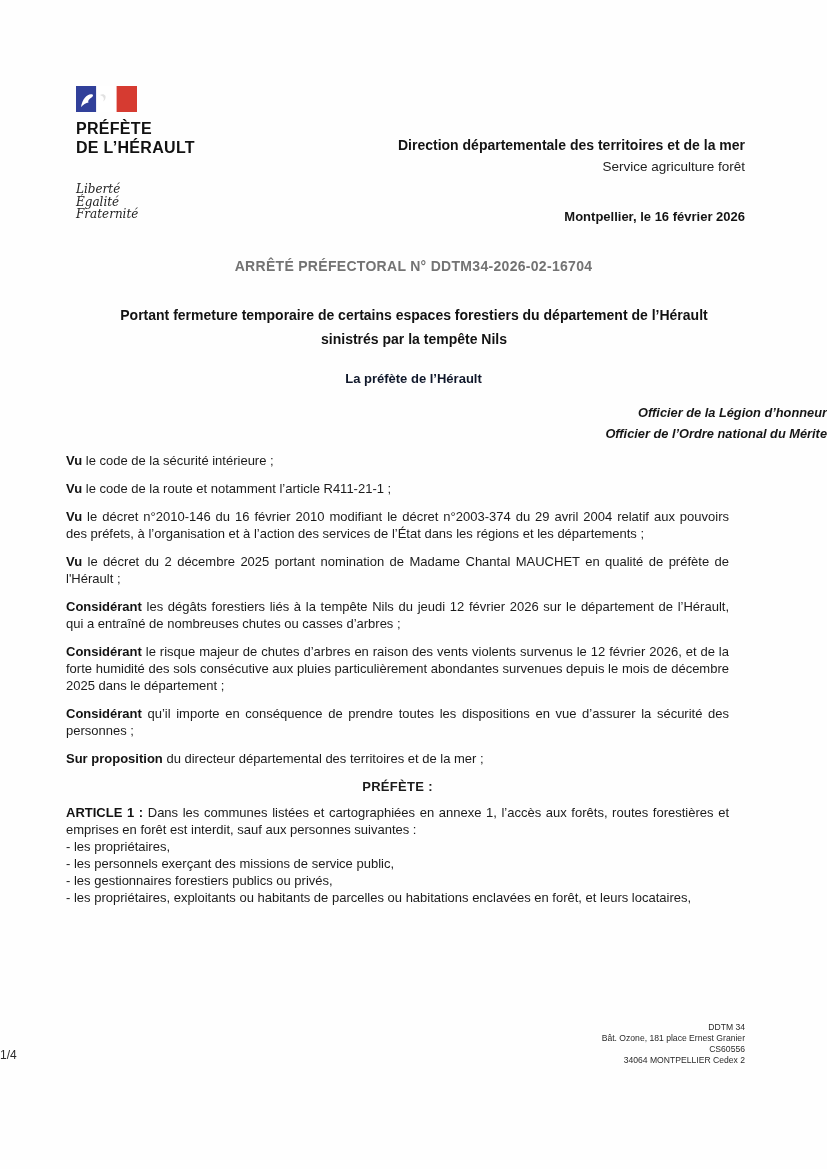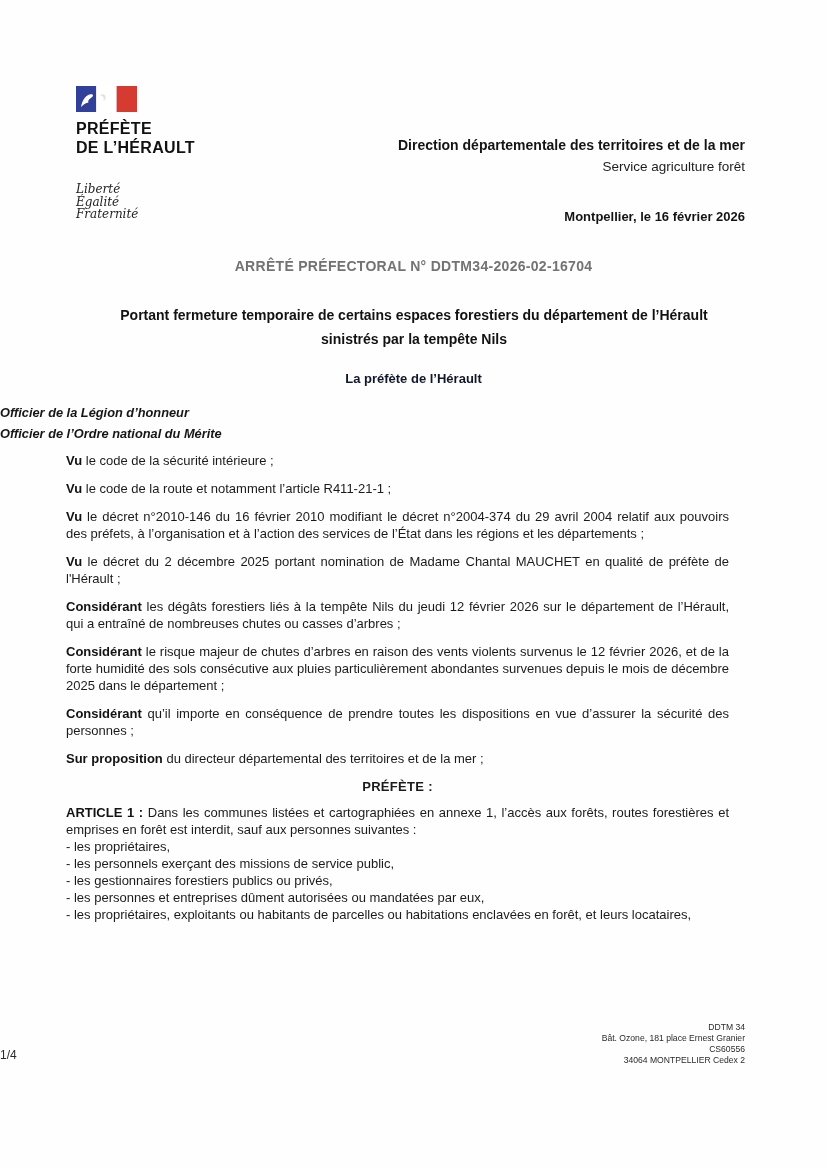--- a/index.html
+++ b/index.html
@@ -25,21 +25,21 @@
   .header-right { position:absolute; right:82px; top:104px; text-align:right;margin-top:31px; }
   .header-right .direction { font-weight:700; font-size:14px; line-height:21px; color:#141414; }
   .header-right .service { font-size:13.5px; line-height:21px; color:#1d1d1d; }
 
   .dateline { position:absolute; right:82px; top:209px; font-weight:700; font-size:13px; color:#141414; }
 
   
   .doc-title { position:absolute; left:0; right:0; top:258px; text-align:center; font-weight:700; font-size:14px; letter-spacing:.3px; color:#737373; }
   .doc-subtitle { position:absolute; left:94px; width:640px; top:303px; text-align:center; font-weight:700; font-size:14px; line-height:24px; color:#121212; }
   .authority { position:absolute; left:0; right:0; top:371px; text-align:center; font-weight:700; font-size:13px; color:#0f172a; }
-  .honors { position:absolute; left:0; right:0; top:402px; text-align:left; font-weight:700; font-style:italic; font-size:12.8px; line-height:21px; color:#161616; }
+  .honors { position:absolute; left:0; right:0; top:402px; text-align:right; font-weight:700; font-style:italic; font-size:12.8px; line-height:21px; color:#161616; }
 
   
   .body { position:absolute; left:66px; top:452px; width:663px; font-size:13px; line-height:17px; text-align:justify; color:#1b1b1b; }
   .body p.par { margin:0 0 11px 0; }
   .body b { font-weight:700; color:#121212; }
   .arrete-heading { text-align:center; font-weight:700; font-size:13px; margin:3px 0 9px 0; letter-spacing:.3px; }
   .exceptions div { line-height:17px; }
 
   
   .page-number { position:absolute; left:0; right:0; top:1048px; text-align:left; font-size:12px; color:#2a2a2a; }
@@ -80,36 +80,35 @@
   <div class="doc-subtitle">Portant fermeture temporaire de certains espaces forestiers du département de l’Hérault sinistrés par la tempête Nils</div>
   <div class="authority">La préfète de l’Hérault</div>
   <div class="honors">
     <div>Officier de la Légion d’honneur</div>
     <div>Officier de l’Ordre national du Mérite</div>
   </div>
 
   <div class="body">
     <p class="par"><b>Vu</b> <span>le code de la sécurité intérieure ;</span></p>
     <p class="par"><b>Vu</b> <span>le code de la route et notamment l’article R411-21-1 ;</span></p>
-    <p class="par"><b>Vu</b> <span>le décret n°2010-146 du 16 février 2010 modifiant le décret n°2004-374 du 29 avril 2004 relatif aux pouvoirs des préfets, à l’organisation et à l’action des services de l’État dans les régions et les départements ;</span></p>
+    <p class="par"><b>Vu</b> <span>le décret n°2010-146 du 16 février 2010 modifiant le décret n°2003-374 du 29 avril 2004 relatif aux pouvoirs des préfets, à l’organisation et à l’action des services de l’État dans les régions et les départements ;</span></p>
     <p class="par"><b>Vu</b> <span>le décret du 2 décembre 2025 portant nomination de Madame Chantal MAUCHET en qualité de préfète de l'Hérault ;</span></p>
     <p class="par"><b>Considérant</b> <span>les dégâts forestiers liés à la tempête Nils du jeudi 12 février 2026 sur le département de l’Hérault, qui a entraîné de nombreuses chutes ou casses d’arbres ;</span></p>
     <p class="par"><b>Considérant</b> <span>le risque majeur de chutes d’arbres en raison des vents violents survenus le 12 février 2026, et de la forte humidité des sols consécutive aux pluies particulièrement abondantes survenues depuis le mois de décembre 2025 dans le département ;</span></p>
     <p class="par"><b>Considérant</b> <span>qu’il importe en conséquence de prendre toutes les dispositions en vue d’assurer la sécurité des personnes ;</span></p>
     <p class="par"><b>Sur proposition</b> <span>du directeur départemental des territoires et de la mer ;</span></p>
 
     <div class="arrete-heading">PRÉFÈTE :</div>
 
     <p class="par" style="margin-bottom:0;"><b>ARTICLE 1 :</b> <span>Dans les communes listées et cartographiées en annexe 1, l’accès aux forêts, routes forestières et emprises en forêt est interdit, sauf aux personnes suivantes :</span></p>
 
     <div class="exceptions">
       <div>- les propriétaires,</div>
       <div>- les personnels exerçant des missions de service public,</div>
       <div>- les gestionnaires forestiers publics ou privés,</div>
-      <div>- les personnes et entreprises dûment autorisées ou mandatées par eux,</div>
       <div>- les propriétaires, exploitants ou habitants de parcelles ou habitations enclavées en forêt, et leurs locataires,</div>
     </div>
   </div>
 
   <div class="page-number">1/4</div>
   <div class="footer-address">
     <div>DDTM 34</div>
     <div>Bât. Ozone, 181 place Ernest Granier</div>
     <div>CS60556</div>
     <div>34064 MONTPELLIER Cedex 2</div>

